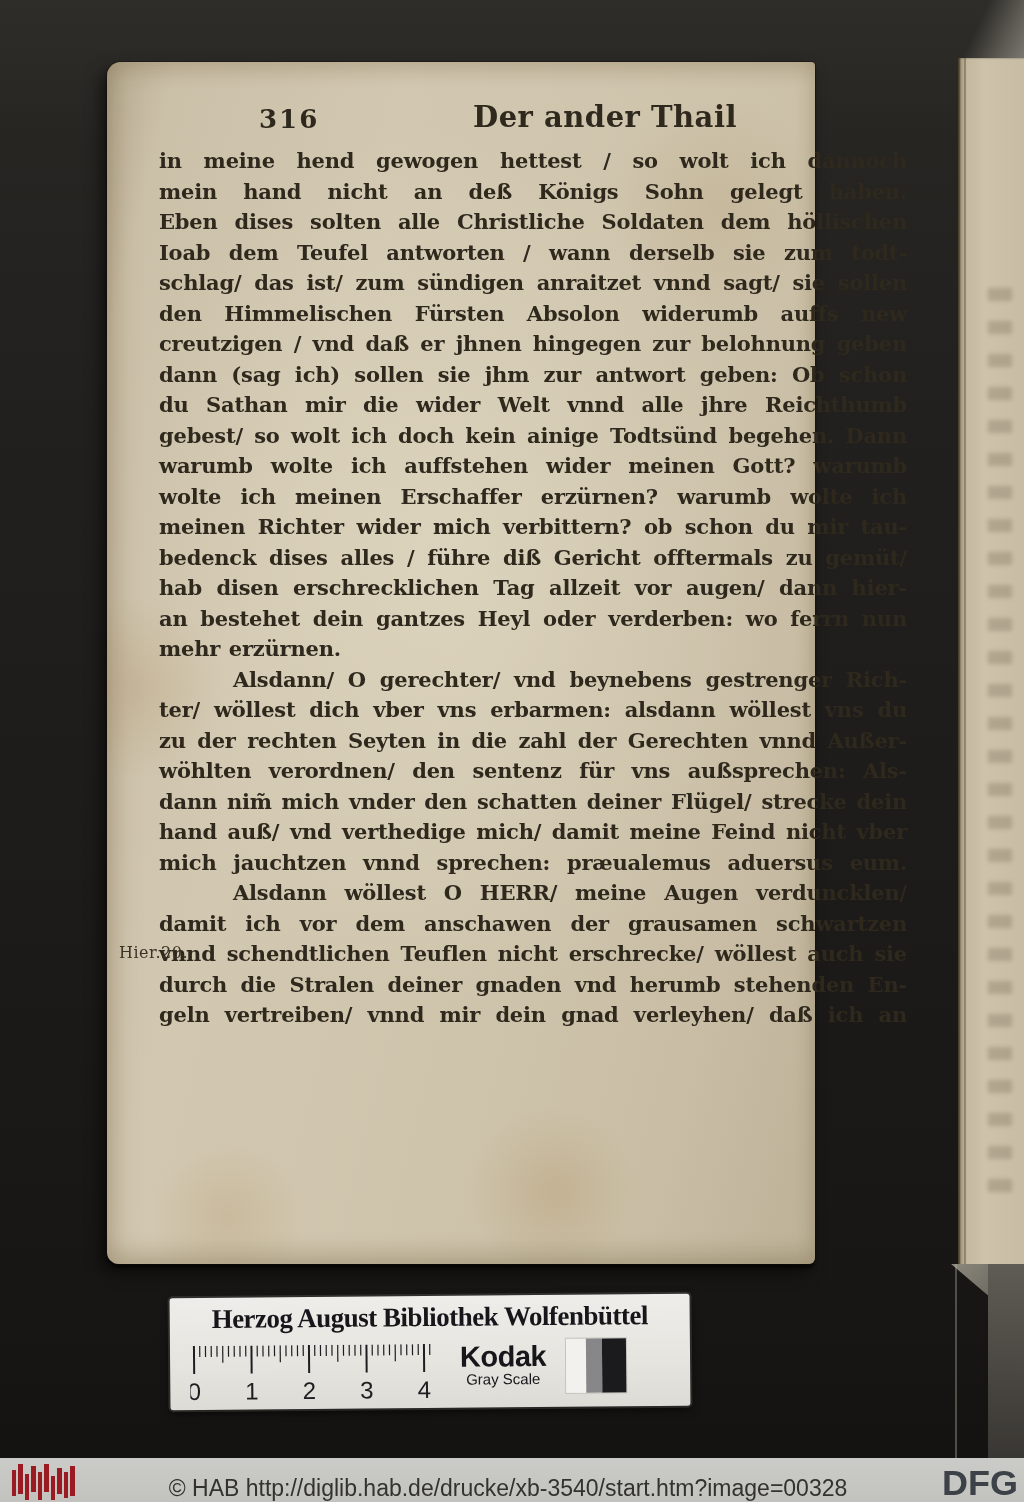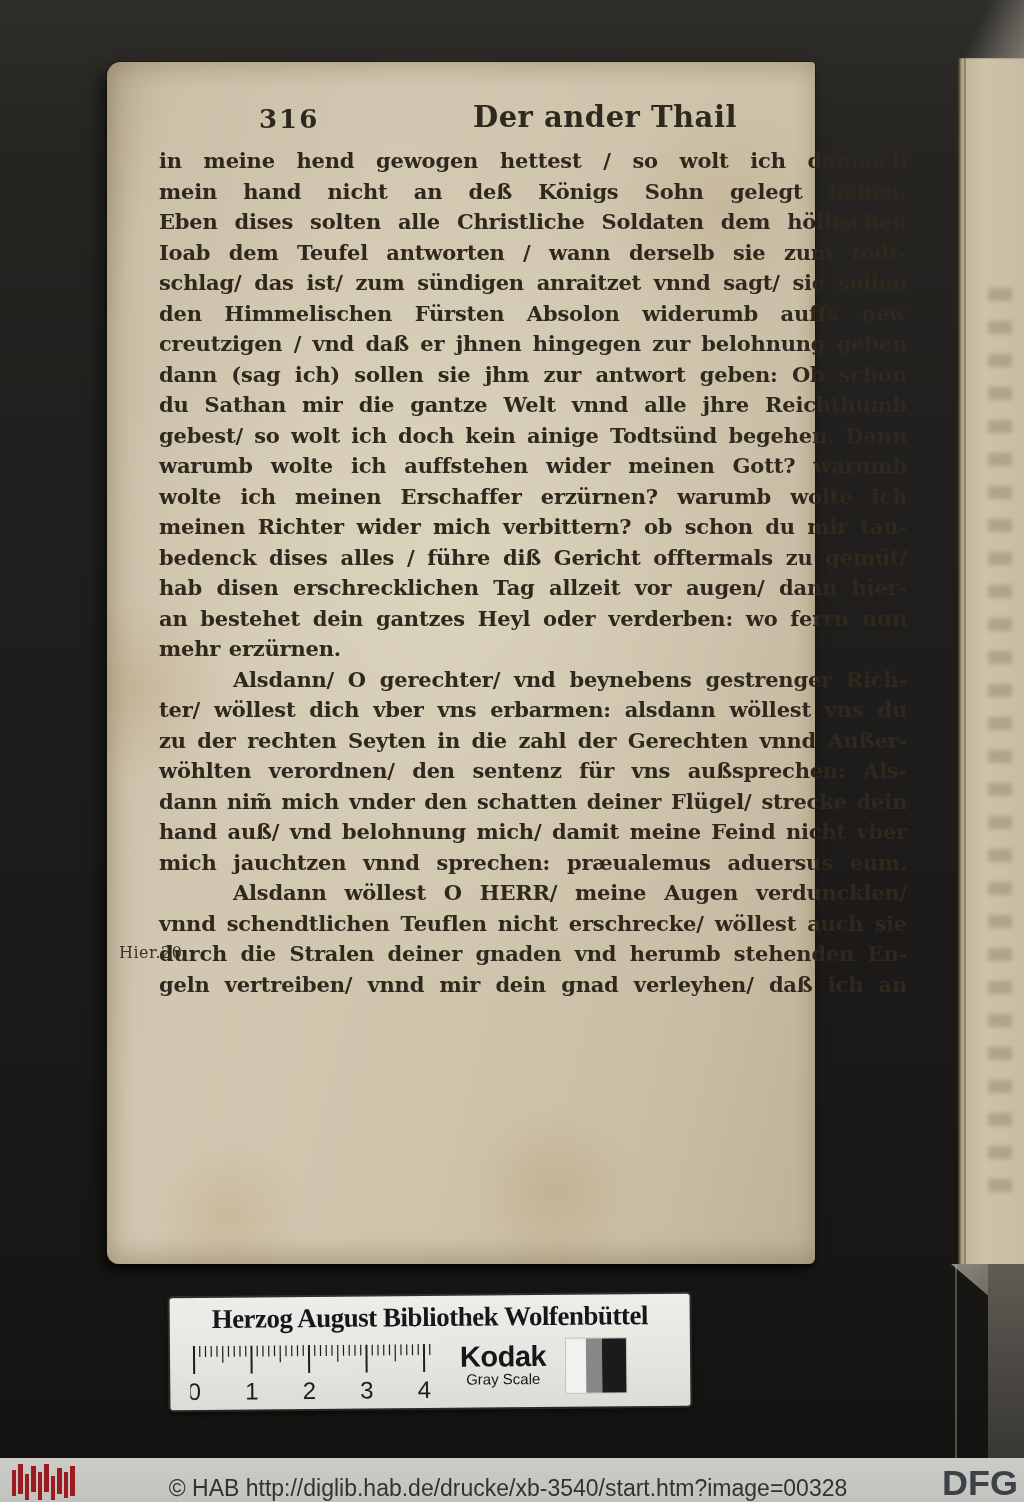--- a/index.html
+++ b/index.html
@@ -109,37 +109,38 @@
     <div class="running-header">Der ander Thail</div>
     <div class="textblock" id="textblock">
         <div class="tl">in meine hend gewogen hettest / so wolt ich dannoch</div>
         <div class="tl">mein hand nicht an deß Königs Sohn gelegt haben.</div>
         <div class="tl">Eben dises solten alle Christliche Soldaten dem höllischen</div>
         <div class="tl">Ioab dem Teufel antworten / wann derselb sie zum todt-</div>
         <div class="tl">schlag/ das ist/ zum sündigen anraitzet vnnd sagt/ sie sollen</div>
         <div class="tl">den Himmelischen Fürsten Absolon widerumb auffs new</div>
         <div class="tl">creutzigen / vnd daß er jhnen hingegen zur belohnung geben</div>
         <div class="tl">dann (sag ich) sollen sie jhm zur antwort geben: Ob schon</div>
-        <div class="tl">du Sathan mir die gantze Welt vnnd alle jhre Reichthumb</div>
+        <div class="tl">du Sathan mir die wider Welt vnnd alle jhre Reichthumb</div>
         <div class="tl">gebest/ so wolt ich doch kein ainige Todtsünd begehen. Dann</div>
         <div class="tl">warumb wolte ich auffstehen wider meinen Gott? warumb</div>
         <div class="tl">wolte ich meinen Erschaffer erzürnen? warumb wolte ich</div>
         <div class="tl">meinen Richter wider mich verbittern? ob schon du mir tau-</div>
         <div class="tl">bedenck dises alles / führe diß Gericht offtermals zu gemüt/</div>
         <div class="tl">hab disen erschrecklichen Tag allzeit vor augen/ dann hier-</div>
         <div class="tl">an bestehet dein gantzes Heyl oder verderben: wo ferrn nun</div>
         <div class="tl flush">mehr erzürnen.</div>
         <div class="tl indent">Alsdann/ O gerechter/ vnd beynebens gestrenger Rich-</div>
         <div class="tl">ter/ wöllest dich vber vns erbarmen: alsdann wöllest vns du</div>
         <div class="tl">zu der rechten Seyten in die zahl der Gerechten vnnd Außer-</div>
         <div class="tl">wöhlten verordnen/ den sentenz für vns außsprechen: Als-</div>
         <div class="tl">dann nim̃ mich vnder den schatten deiner Flügel/ strecke dein</div>
-        <div class="tl">hand auß/ vnd belohnung mich/ damit meine Feind nicht vber</div>
+        <div class="tl">hand auß/ vnd verthedige mich/ damit meine Feind nicht vber</div>
         <div class="tl">mich jauchtzen vnnd sprechen: præualemus aduersus eum.</div>
         <div class="tl indent">Alsdann wöllest O HERR/ meine Augen verduncklen/</div>
+        <div class="tl">damit ich vor dem anschawen der grausamen schwartzen</div>
         <div class="tl">vnnd schendtlichen Teuflen nicht erschrecke/ wöllest auch sie</div>
         <div class="tl">durch die Stralen deiner gnaden vnd herumb stehenden En-</div>
         <div class="tl">geln vertreiben/ vnnd mir dein gnad verleyhen/ daß ich an</div>
       </div>
     <div class="margin-note">Hier.20.</div>
   </div>
 
   <div class="page-strip">
     <div class="strip-crease"></div>
     <div class="bleed"></div>

